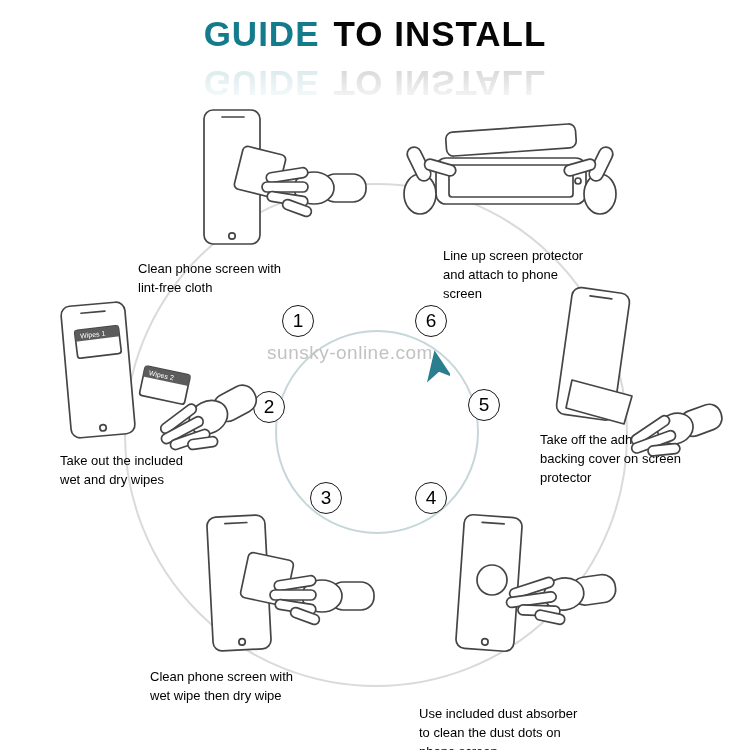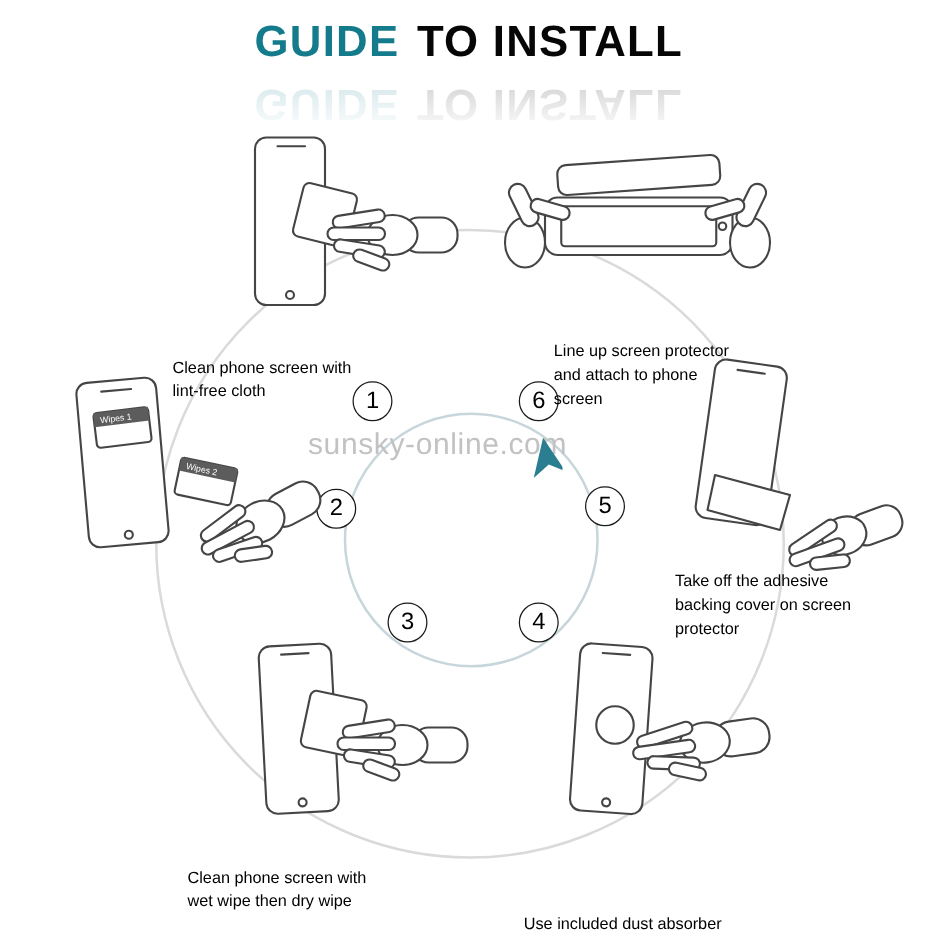--- a/index.html
+++ b/index.html
@@ -24,37 +24,37 @@
     position:absolute;left:124px;top:183px;width:500px;height:500px;border-radius:50%;
     border:2px solid #dadada;
   }
   .inner-circle{
     position:absolute;left:275px;top:330px;width:200px;height:200px;border-radius:50%;
     border:2px solid #c7d6da;
   }
   
   .watermark{
     position:absolute;left:170px;top:342px;width:360px;text-align:center;
-    font-size:24px;color:#c2c2c2;letter-spacing:.5px;
+    font-size:19px;color:#c2c2c2;letter-spacing:.5px;
   }
   .cursor{position:absolute;left:424px;top:350px;}
   
   .step-num{
     position:absolute;width:30px;height:30px;border:1.5px solid #1a1a1a;border-radius:50%;
     display:flex;align-items:center;justify-content:center;font-size:19px;background:#fff;
   }
   #num1{left:282px;top:305px;}
   #num6{left:415px;top:305px;}
   #num2{left:253px;top:391px;}
   #num5{left:468px;top:389px;}
   #num3{left:310px;top:482px;}
   #num4{left:415px;top:482px;}
   
   .caption{
-    position:absolute;font-size:13px;line-height:1.45;color:#000;white-space:pre-line;margin-top:25px;
+    position:absolute;font-size:13px;line-height:1.45;color:#000;white-space:pre-line;
   }
   .caption.center{text-align:left;}
   #cap1{left:138px;top:260px;width:200px;}
   #cap6{left:443px;top:247px;width:170px;}
   #cap2{left:60px;top:452px;width:170px;}
   #cap5{left:540px;top:431px;width:165px;}
   #cap3{left:150px;top:668px;width:210px;}
   #cap4{left:419px;top:705px;width:195px;}
   
   .illus{position:absolute;overflow:visible;}
@@ -94,20 +94,22 @@
 
   <div class="step-num" id="num1">1</div>
   <div class="step-num" id="num2">2</div>
   <div class="step-num" id="num3">3</div>
   <div class="step-num" id="num4">4</div>
   <div class="step-num" id="num5">5</div>
   <div class="step-num" id="num6">6</div>
 
   <div class="caption center" id="cap1">Clean phone screen with
 lint-free cloth</div>
+  <div class="caption" id="cap2">Take out the included
+wet and dry wipes</div>
   <div class="caption center" id="cap3">Clean phone screen with
 wet wipe then dry wipe</div>
   <div class="caption" id="cap4">Use included dust absorber
 to clean the dust dots on
 phone screen</div>
   <div class="caption" id="cap5">Take off the adhesive
 backing cover on screen
 protector</div>
   <div class="caption" id="cap6">Line up screen protector
 and attach to phone

